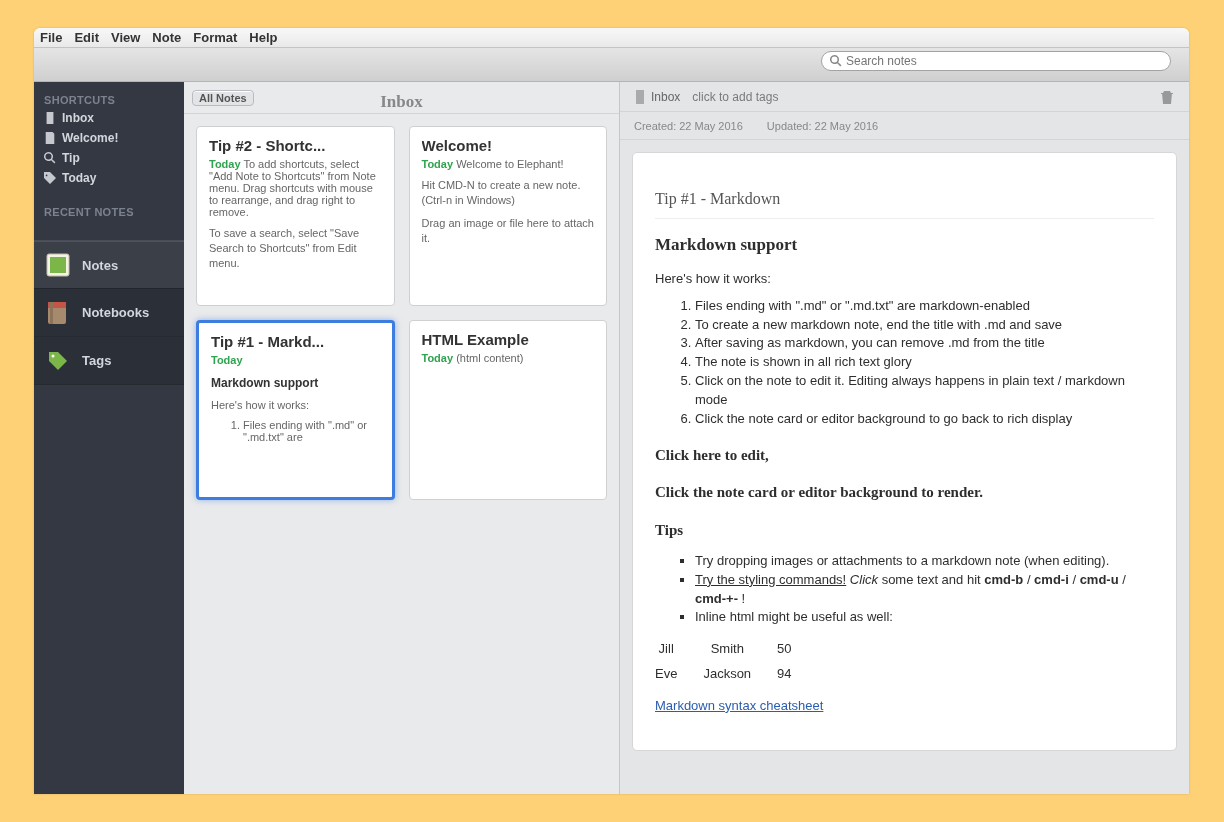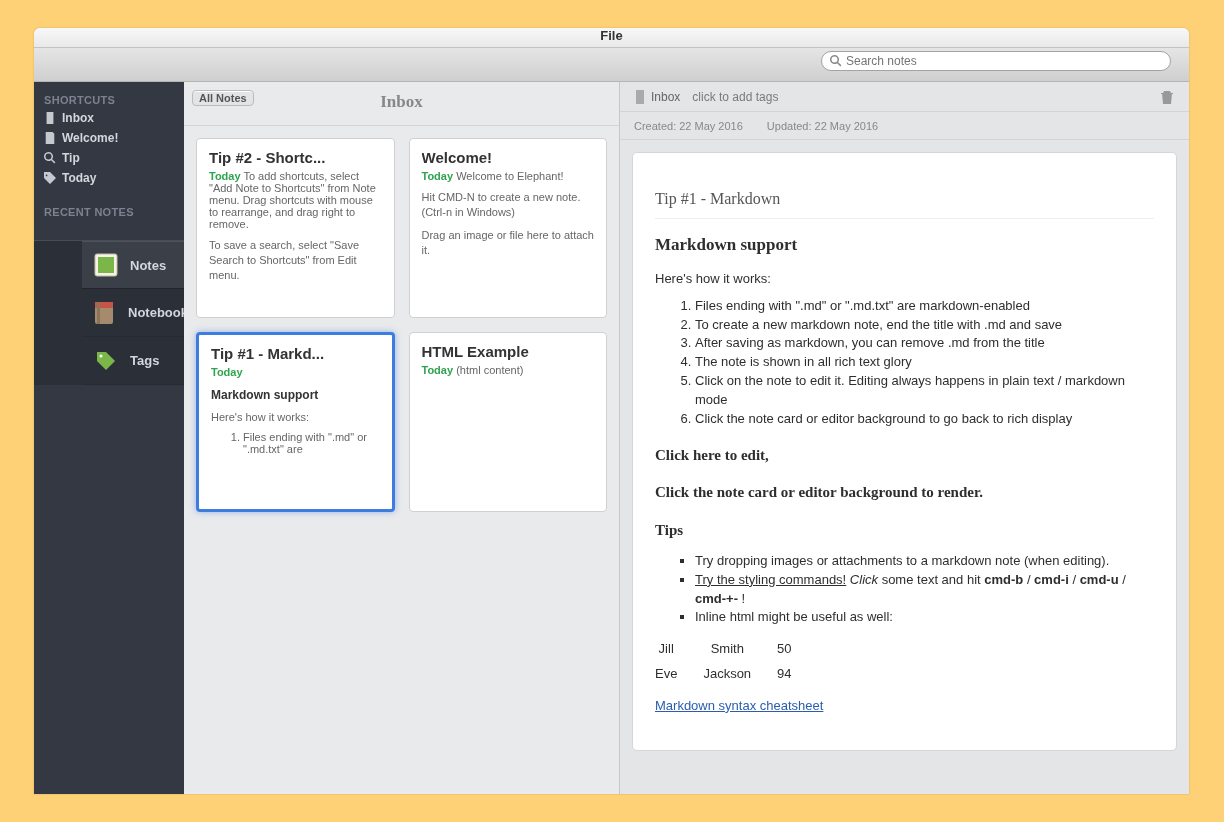--- a/index.html
+++ b/index.html
@@ -1,35 +1,35 @@
 <!DOCTYPE html>
 <html><head>
 <meta charset="utf-8">
 <style>
 * { box-sizing: border-box; margin: 0; padding: 0; }
 body { background: #fed176; font-family: "Lucida Grande", Arial, sans-serif; font-size: 12px; width: 1224px; height: 822px; overflow: hidden; }
 .window { position: absolute; left: 34px; top: 28px; width: 1155px; height: 766px; background: #fff; border-top-left-radius: 6px; border-top-right-radius: 6px; overflow: hidden; box-shadow: 0 0 2px rgba(0,0,0,.2);}
-.menubar { height: 20px; background: linear-gradient(#f8f8f8,#e9e9e9); border-bottom: 1px solid #c3c3c3; display: flex; align-items: center; padding: 0 6px; gap: 12px; font-family: Arial, sans-serif; font-size: 13px; font-weight: bold; color: #333; border-top-left-radius: 6px; border-top-right-radius: 6px; flex-direction: column;}
+.menubar { height: 20px; background: linear-gradient(#f8f8f8,#e9e9e9); border-bottom: 1px solid #c3c3c3; display: flex; align-items: center; padding: 0 6px; gap: 12px; font-family: Arial, sans-serif; font-size: 13px; font-weight: bold; color: #333; border-top-left-radius: 6px; border-top-right-radius: 6px;}
 .menubar span { cursor: default; }
 .toolbar { height: 34px; background: linear-gradient(#e5e5e5,#cfcfcf); border-bottom: 1px solid #b5b5b5; position: relative; }
 .search-wrap { position: absolute; right: 18px; top: 3px; width: 350px; height: 20px; background: #fff; border: 1px solid #a3a3a3; border-radius: 10px; display: flex; align-items: center; padding: 0 8px; }
 .search-wrap svg { width: 12px; height: 12px; fill: #888; margin-right: 4px; flex-shrink:0;}
 .search-wrap input { border: none; outline: none; font-size: 12px; width: 100%; color: #888; font-style: normal; }
 .main { display: flex; height: calc(100% - 54px); }
 .sidebar { width: 150px; background: #333842; color: #b7bcc5; font-size: 12px; display: flex; flex-direction: column; padding-top: 8px;}
 .side-hdr { font-size: 11px; font-weight: bold; color: #7c828f; padding: 4px 10px 2px; letter-spacing: .3px;}
 .side-item { display: flex; align-items: center; gap: 6px; padding: 3px 10px; cursor: default; font-size: 12px; font-weight: bold; color: #d3d6dc;}
 .side-item svg { width: 12px; height: 12px; fill: #c5c8ce; flex-shrink:0;}
 .side-sep { height: 14px; }
 .nav-section { margin-top: 6px; background: #2b2f37; border-top:1px solid #494d57;}
-.nav-item { height: 48px; display: flex; align-items: center; padding: 10px 10px; gap: 10px; font-size: 13px; font-weight: bold; color: #d3d6dc; border-bottom:1px solid #272a31; cursor:default;margin-left:48px;}
+.nav-item { height: 48px; display: flex; align-items: center; padding: 10px 10px; gap: 10px; font-size: 13px; font-weight: bold; color: #d3d6dc; border-bottom:1px solid #272a31; cursor:default;}
 .nav-item.active { background: #3b3f48; border-top:1px solid #4e525b; border-bottom:1px solid #22252c;}
 .nav-icon { width: 28px; height: 28px; display: flex; align-items: center; justify-content: center; }
 .notelist { width: 436px; background: #e9eaec; border-right: 1px solid #c7c7c7; display: flex; flex-direction: column; }
-.notelist-hdr { height: 44px; position: relative; text-align: center; border-bottom: 1px solid #d3d4d6;}
+.notelist-hdr { height: 32px; position: relative; text-align: center; border-bottom: 1px solid #d3d4d6;}
 .all-notes-pill { position: absolute; left: 8px; top: 8px; background: #e3e4e6; border: 1px solid #b9bbc0; border-radius: 4px; padding: 1px 6px; font-size: 11px; color: #555; font-weight: bold; box-shadow: inset 0 1px 0 #fff;}
 .notelist-title { font-size: 17px; color: #888; font-weight: bold; line-height: 40px; font-family: Georgia, serif;}
 .cards { flex: 1; overflow: auto; padding: 12px; display: grid; grid-template-columns: 1fr 1fr; gap: 14px; align-content: start;}
 .card { background: #fff; border: 1px solid #d0d0d0; border-radius: 4px; padding: 10px 12px; height: 180px; overflow: hidden; font-size: 11px; color: #666;}
 .card.selected { border: 3px solid #3d7de0; box-shadow: 0 0 6px rgba(61,125,224,.5);}
 .card-title { font-size: 15px; font-weight: bold; color: #333; margin-bottom: 4px; white-space: nowrap; overflow: hidden; text-overflow: ellipsis; font-family: Arial, sans-serif;}
 .card .today { color: #2fa34f; font-weight: bold; }
 .card p { margin-top: 8px; line-height: 1.35; }
 .card h4 { margin-top: 10px; font-size: 12px; font-weight: bold; color: #333; }
 .card ol { margin: 6px 0 0 32px; font-size:11px;}

